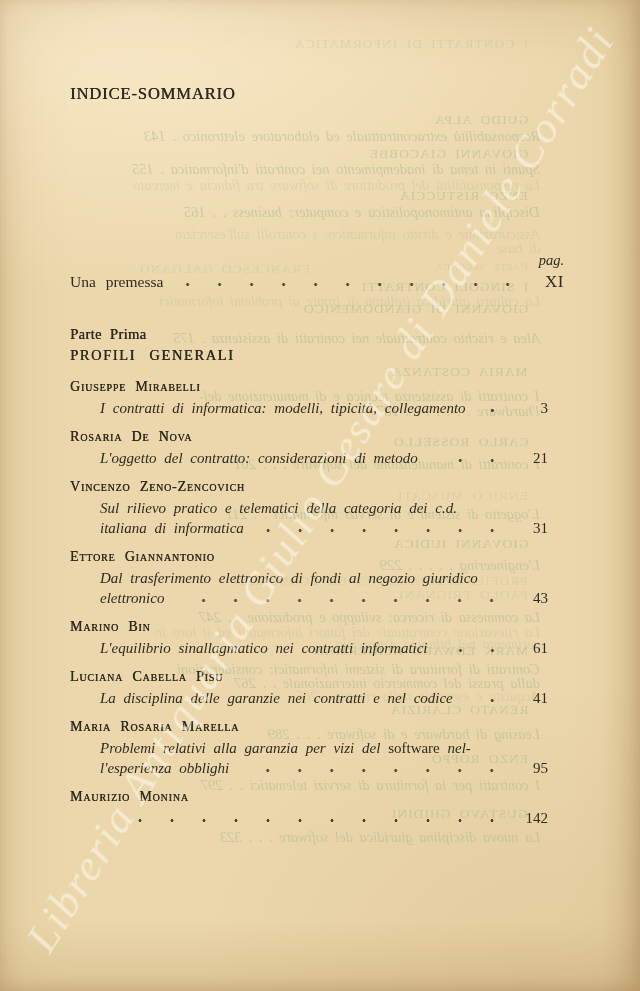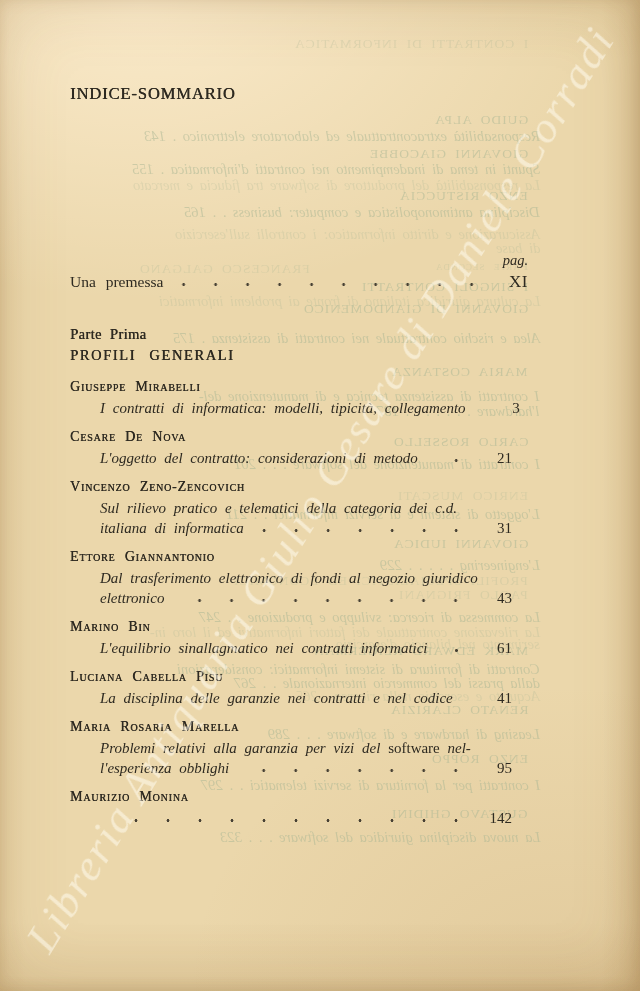--- a/index.html
+++ b/index.html
@@ -31,21 +31,21 @@
     position:absolute;white-space:nowrap;
     transform:scaleX(-1);
     color:var(--ghost);
     filter:blur(0.5px);
     opacity:0.5;
   }
   .ghost-line.caps{right:112px;font-variant:small-caps;font-size:13.5px;letter-spacing:1px;word-spacing:4px;}
   .ghost-line.italic{right:100px;font-style:italic;font-size:14.5px;word-spacing:3px;}
   .ghost-line.faint{opacity:0.26;}
   
-  .content{position:absolute;inset:0;padding:0 112px 0 70px;z-index:2;}
+  .content{position:absolute;inset:0;padding:0 76px 0 70px;z-index:2;}
   .heading{
     margin:84px 0 0 0;font-size:16.5px;font-weight:normal;letter-spacing:0.9px;
     text-shadow:0.4px 0 0 currentColor;
   }
   .pag-label{margin-top:148px;text-align:right;font-style:italic;font-size:14.5px;}
   .row{display:flex;align-items:flex-end;font-size:15.5px;line-height:20px;}
   .premessa{margin-top:3px;}
   .premessa-title{word-spacing:6px;}
   .leader{
     flex:1 1 auto;align-self:flex-end;height:7px;margin:0 10px 4px 14px;
@@ -142,21 +142,21 @@
           <div class="author">Giuseppe Mirabelli</div>
           <div class="titles">
             <div class="tlast">
               <span class="ttext">I contratti di informatica: modelli, tipicità, collegamento</span>
               <span class="leader"></span>
               <span class="pagenum">3</span>
             </div>
           </div>
         </div>
         <div class="entry">
-          <div class="author">Cesare De Nova</div>
+          <div class="author">Rosaria De Nova</div>
           <div class="titles">
             <div class="tlast">
               <span class="ttext">L'oggetto del contratto: considerazioni di metodo</span>
               <span class="leader"></span>
               <span class="pagenum">21</span>
             </div>
           </div>
         </div>
         <div class="entry">
           <div class="author">Vincenzo Zeno-Zencovich</div>

